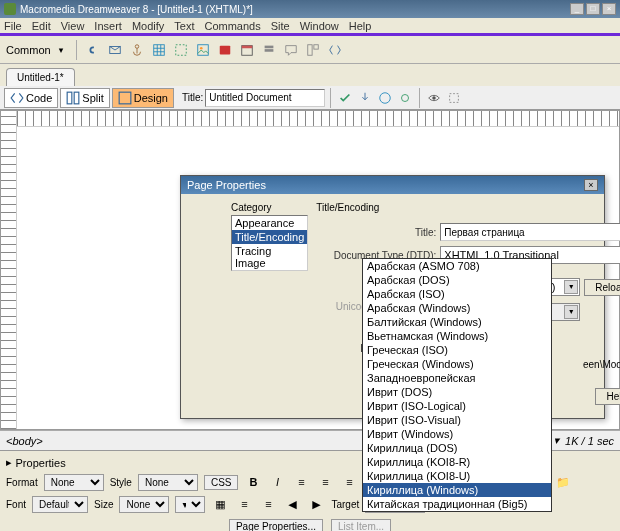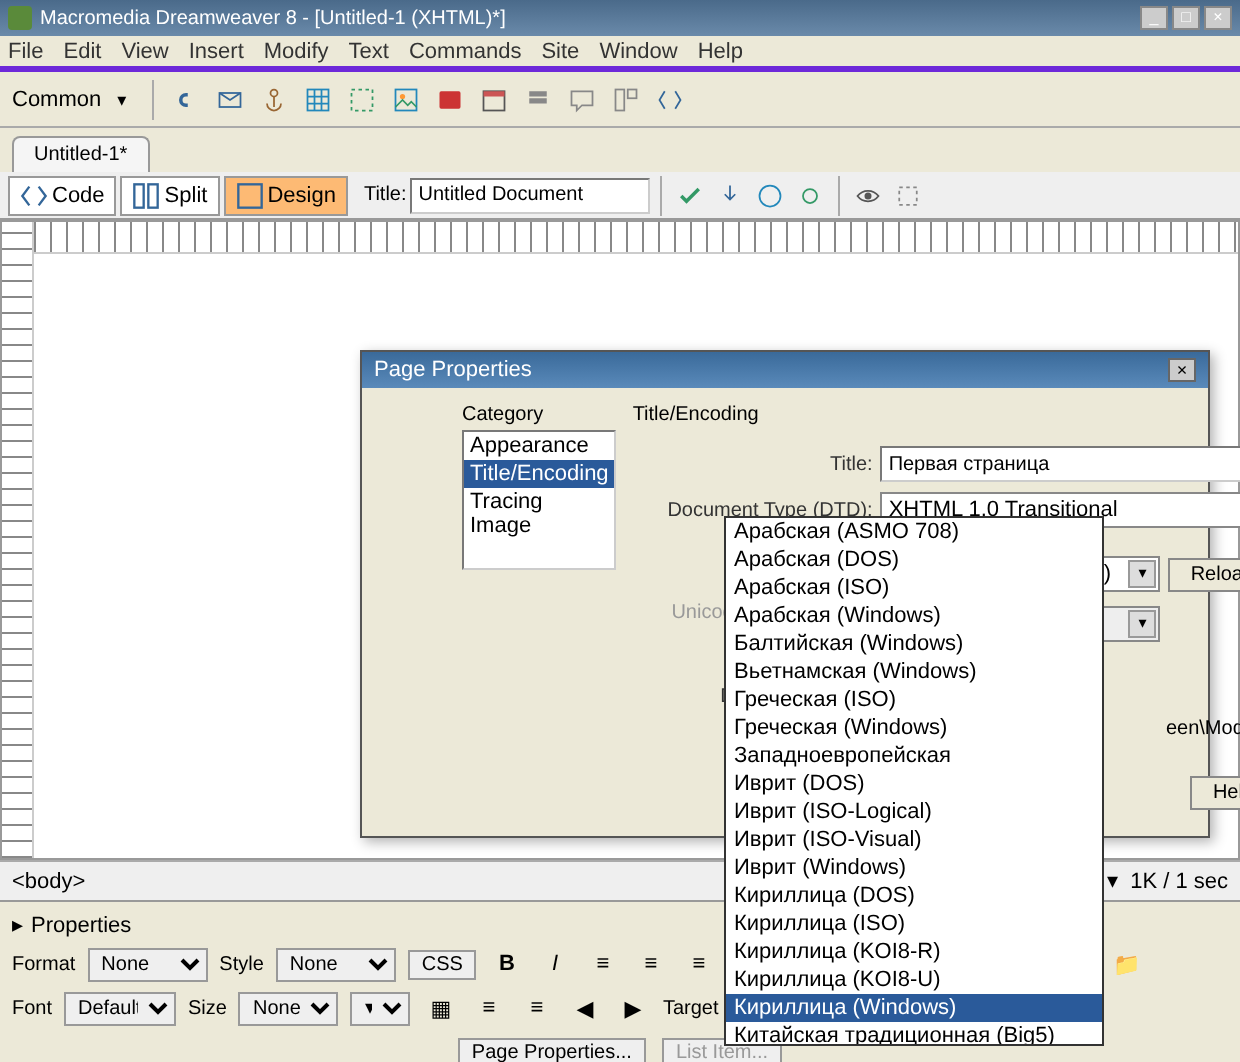--- a/index.html
+++ b/index.html
@@ -21,37 +21,37 @@
 .doc-toolbar { background: #efefef; height: 24px; display: flex; align-items: center; padding: 0 4px; gap: 2px; border-bottom: 1px solid #999; }
 .view-btn { background: #fff; border: 1px solid #999; padding: 2px 5px; font-size: 10px; display: flex; align-items: center; gap: 2px; cursor: pointer; }
 .view-btn.active { background: #fdba74; }
 .title-input { border: 1px inset #ccc; height: 18px; width: 120px; padding: 0 3px; font-size: 10px; }
 .ruler-h { background: #fff; height: 16px; border-bottom: 1px solid #ccc; position: relative; margin-left: 16px; }
 .ruler-v { background: #fff; width: 16px; position: absolute; left: 0; top: 0; bottom: 0; border-right: 1px solid #ccc; }
 .ruler-h::before,.ruler-v::before { content: ""; position: absolute; background: repeating-linear-gradient(90deg,#888 0,#888 1px,transparent 1px,transparent 8px); inset: 0; }
 .ruler-v::before { background: repeating-linear-gradient(0deg,#888 0,#888 1px,transparent 1px,transparent 8px); }
 .canvas-wrap { position: relative; background: #fff; height: 320px; border: 1px solid #999; }
 .canvas { position: absolute; left: 16px; top: 16px; right: 0; bottom: 0; background: #fff; }
-.statusbar { background: #efefef; height: 20px; display: flex; align-items: center; padding: 0 6px; border-top: 1px solid #aaa; font-size: 10px; }
+.statusbar { background: #efefef; height: 20px; display: flex; align-items: center; padding: 0 6px; border-top: 1px solid #aaa; font-size: 10px; font-style: italic; }
 .statusbar .left { flex: 1; }
 .statusbar .right { display: flex; gap: 6px; align-items: center; }
 .props { background: #ece9d8; border-top: 1px solid #999; padding: 3px 6px; }
 .props-title { display: flex; align-items: center; gap: 4px; font-size: 10px; padding: 2px 0; }
 .props-row { display: flex; align-items: center; gap: 6px; padding: 2px 0; }
 .props-row label { font-size: 10px; }
 .props-row select, .props-row input { border: 1px solid #999; height: 17px; font-size: 10px; padding: 0 2px; }
 .btn-small { border: 1px solid #999; background: #efefef; padding: 1px 6px; font-size: 10px; cursor: pointer; }
 .bottom-btns { display: flex; justify-content: center; gap: 8px; padding: 4px; }
 .modal { position: absolute; left: 180px; top: 175px; width: 425px; background: #ece9d8; border: 1px solid #555; box-shadow: 2px 2px 6px rgba(0,0,0,0.3); z-index: 10; }
 .modal-title { background: linear-gradient(#3a6a9a,#5a8aba); color: #fff; padding: 3px 6px; font-size: 11px; display: flex; justify-content: space-between; align-items: center; }
 .modal-close { background: #ccc; border: 1px solid #666; width: 14px; height: 12px; font-size: 9px; text-align: center; line-height: 10px; cursor: pointer; color: #000; }
 .modal-body { display: flex; padding: 8px; gap: 8px; }
 .cat-box { width: 100px; margin-left: 42px; }
 .cat-label { font-size: 10px; margin-bottom: 2px; }
-.cat-list { border: 1px inset #ccc; background: #fff; height: 70px; font-size: 10px; }
+.cat-list { border: 1px inset #ccc; background: #fff; height: 56px; font-size: 10px; }
 .cat-item { padding: 1px 3px; cursor: pointer; }
 .cat-item.sel { background: #2a5a9a; color: #fff; }
 .form-area { flex: 1; }
 .form-area h4 { font-size: 10px; font-weight: normal; margin-bottom: 10px; }
 .frow { display: flex; align-items: center; margin: 5px 0; gap: 4px; }
 .frow .lbl { width: 120px; text-align: right; font-size: 10px; color: #333; }
 .frow .lbl.dis { color: #999; }
 .finput { border: 1px inset #ccc; background: #fff; height: 18px; flex: 1; padding: 0 3px; font-size: 10px; }
 .fselect { border: 1px solid #888; background: #fff; height: 18px; flex: 1; padding: 0 3px; font-size: 10px; position: relative; display: flex; align-items: center; }
 .fselect .arrow { position: absolute; right: 1px; top: 1px; width: 14px; height: 14px; background: #ddd; border: 1px solid #999; text-align: center; font-size: 8px; line-height: 12px; }
@@ -354,18 +354,17 @@
     <div class="dd-item">Балтийская (Windows)</div>
     <div class="dd-item">Вьетнамская (Windows)</div>
     <div class="dd-item">Греческая (ISO)</div>
     <div class="dd-item">Греческая (Windows)</div>
     <div class="dd-item">Западноевропейская</div>
     <div class="dd-item">Иврит (DOS)</div>
     <div class="dd-item">Иврит (ISO-Logical)</div>
     <div class="dd-item">Иврит (ISO-Visual)</div>
     <div class="dd-item">Иврит (Windows)</div>
     <div class="dd-item">Кириллица (DOS)</div>
-    <div class="dd-item">Кириллица (ISO)</div>
     <div class="dd-item">Кириллица (KOI8-R)</div>
     <div class="dd-item">Кириллица (KOI8-U)</div>
     <div class="dd-item sel">Кириллица (Windows)</div>
     <div class="dd-item">Китайская традиционная (Big5)</div>
   </div>
 
 </body></html>

